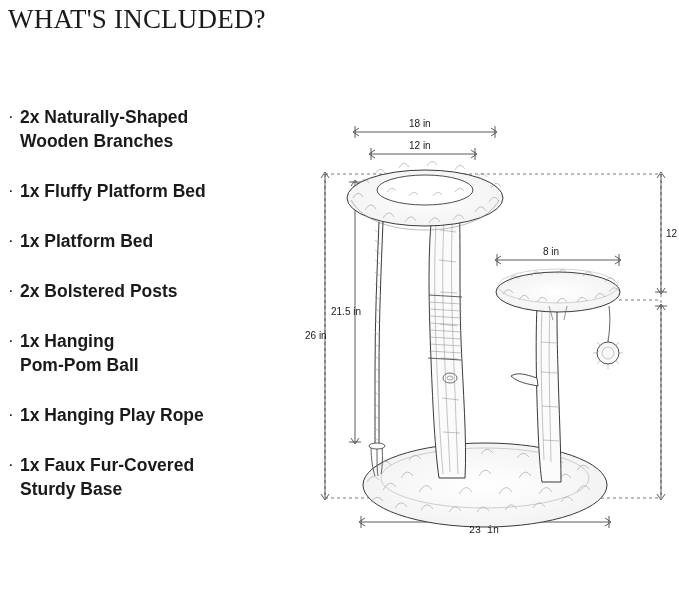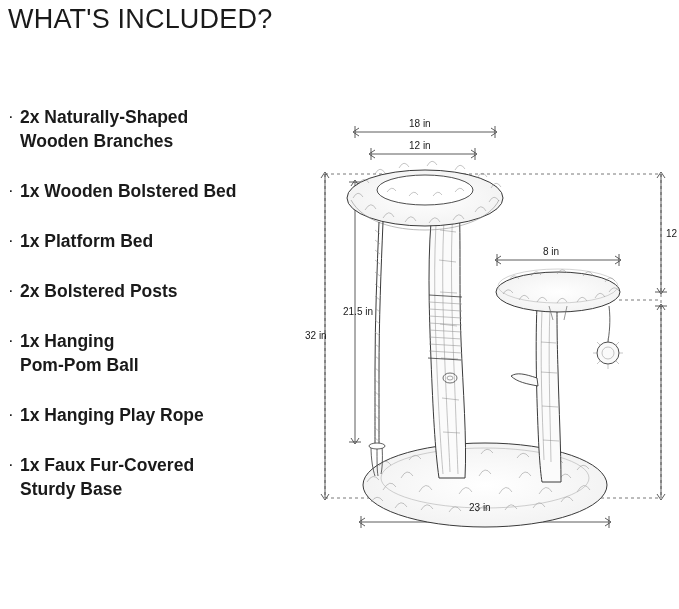--- a/index.html
+++ b/index.html
@@ -32,20 +32,21 @@
   .heading {
     position: absolute;
     left: 8px;
     top: 2px;
     font-size: 27px;
     line-height: 34px;
     font-weight: 400;
     letter-spacing: 0.2px;
     color: #1a1a1a;
     width: 270px;
+    font-family: Liberation Serif, serif;
   }
   .bullet-list {
     position: absolute;
     left: 8px;
     top: 105px;
     width: 285px;
   }
   .bullet-item {
     display: flex;
     align-items: flex-start;
@@ -99,21 +100,21 @@
 INCLUDED?</div>
 
     <div class="bullet-list">
       <div class="bullet-item">
         <span class="bullet-dot">·</span>
         <span class="bullet-text">2x Naturally-Shaped
 Wooden Branches</span>
       </div>
       <div class="bullet-item">
         <span class="bullet-dot">·</span>
-        <span class="bullet-text">1x Wooden Bolstered Bed</span>
+        <span class="bullet-text">1x Fluffy Platform Bed</span>
       </div>
       <div class="bullet-item">
         <span class="bullet-dot">·</span>
         <span class="bullet-text">1x Platform Bed</span>
       </div>
       <div class="bullet-item">
         <span class="bullet-dot">·</span>
         <span class="bullet-text">2x Bolstered Posts</span>
       </div>
       <div class="bullet-item">
@@ -287,19 +288,19 @@
         <path d="M62,336 C62,350 64,360 66,366 M68,336 C68,352 68,360 69,366 M73,336 C74,350 73,360 72,364" stroke="#3a3a3a" stroke-width="0.8" fill="none"></path>
         <ellipse cx="68" cy="336" rx="8" ry="3" stroke="#3a3a3a" stroke-width="0.8" fill="#fdfdfd"></ellipse>
 
       </g>
     </svg>
 
     <div class="dim-label" style="left:100px; top:8px;">18 in</div>
     <div class="dim-label" style="left:100px; top:30px;">12 in</div>
     <div class="dim-label" style="left:234px; top:136px;">8 in</div>
     <div class="dim-label" style="left:357px; top:118px;">12 in</div>
-    <div class="dim-label" style="left:34px; top:196px;">21.5 in</div>
-    <div class="dim-label" style="left:-4px; top:220px;">32 in</div>
+    <div class="dim-label" style="left:22px; top:196px;">21.5 in</div>
+    <div class="dim-label" style="left:-4px; top:220px;">26 in</div>
     <div class="dim-label" style="left:372px; top:278px;">20 in</div>
-    <div class="dim-label" style="left:160px; top:392px;">23 in</div>
+    <div class="dim-label" style="left:160px; top:415px;font-family:Liberation Mono, monospace;">23 in</div>
   </div>
 
 </div>
 
 </body></html>

